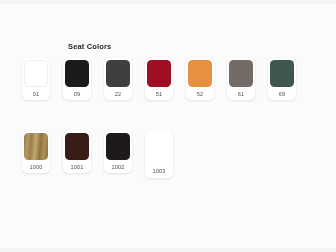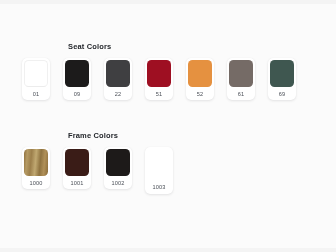--- a/index.html
+++ b/index.html
@@ -135,21 +135,20 @@
 
       <div class="swatch-card" style="background: rgb(255, 255, 255);">
         <div class="swatch-chip" style="background: rgb(63, 87, 80);"></div>
         <div class="swatch-label" style="color: rgb(74, 79, 87);">69</div>
       </div>
 
     </div>
   </div>
 
   <div class="section section-frame">
-    <div class="section-title" style="color: rgb(35, 38, 43);">Frame Colors</div>
     <div class="swatch-row">
 
       <div class="swatch-card" style="background: rgb(255, 255, 255);">
         <div class="swatch-chip" style="background: linear-gradient(95deg, rgb(140, 109, 60) 0%, rgb(181, 154, 99) 14%, rgb(156, 127, 75) 30%, rgb(192, 168, 113) 48%, rgb(143, 115, 64) 66%, rgb(176, 144, 88) 82%, rgb(138, 108, 58) 100%);"></div>
         <div class="swatch-label" style="color: rgb(74, 79, 87);">1000</div>
       </div>
 
       <div class="swatch-card" style="background: rgb(255, 255, 255);">
         <div class="swatch-chip" style="background: rgb(58, 28, 23);"></div>
         <div class="swatch-label" style="color: rgb(74, 79, 87);">1001</div>

